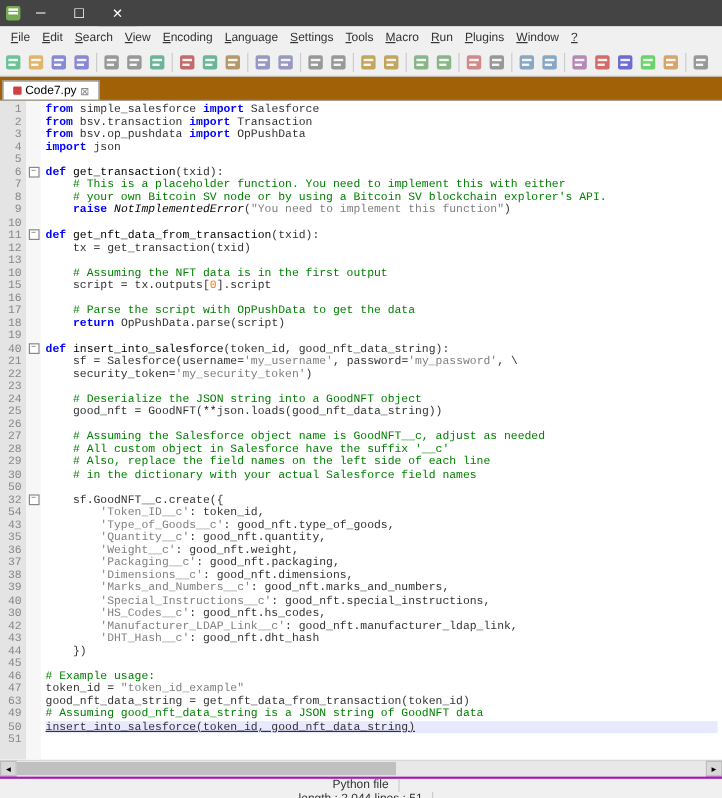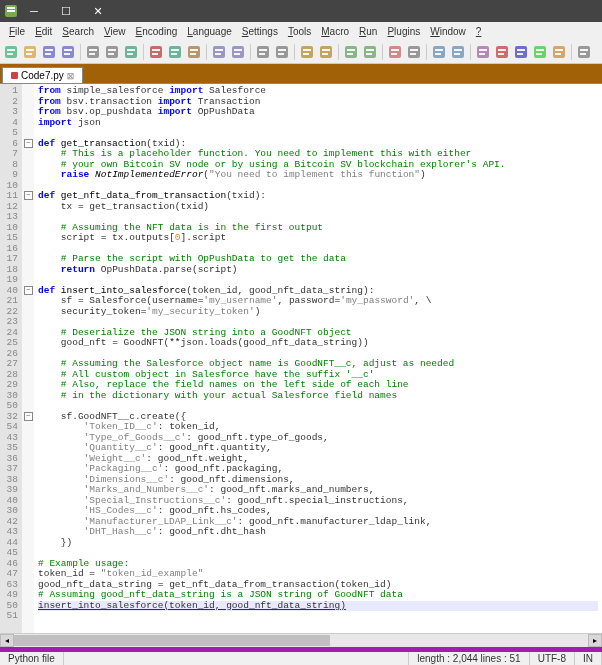--- a/index.html
+++ b/index.html
@@ -28,21 +28,21 @@
 .str { color: #808080; }
 .cm { color: #008000; font-family: Liberation Mono, monospace; }
 .num { color: #ff8000; }
 .op { color: #000; }
 .def { color: #000; }
 .hl { background: #e8e8ff; display: inline-block; width: 100%; text-decoration: underline; }
 .scrollbar-h { height: 14px; background: #f0f0f0; border-top: 1px solid #ccc; display: flex; }
 .sb-track { flex: 1; background: #e8e8e8; position: relative; }
 .sb-thumb { position: absolute; left: 0; width: 55%; top: 1px; bottom: 1px; background: #c0c0c0; }
 .sb-btn { width: 14px; background: #d8d8d8; border: 1px solid #bbb; font-size: 8px; text-align: center; line-height: 12px; }
-.statusbar { background: #f0f0f0; height: 18px; border-top: 5px solid #a21caf; display: flex; align-items: center; font-size: 10px; color: #333; }
+.statusbar { background: #f0f0f0; height: 18px; border-top: 2px solid #a21caf; display: flex; align-items: center; font-size: 10px; color: #333; flex-direction: column; }
 .statusbar .cell { padding: 0 8px; border-right: 1px solid #ccc; height: 100%; display: flex; align-items: center; }
 .statusbar .grow { flex: 1; }
 svg { display: block; }
 </style>
 </head>
 <body>
 
 <div class="titlebar">
   <span>
     <svg width="14" height="14">

